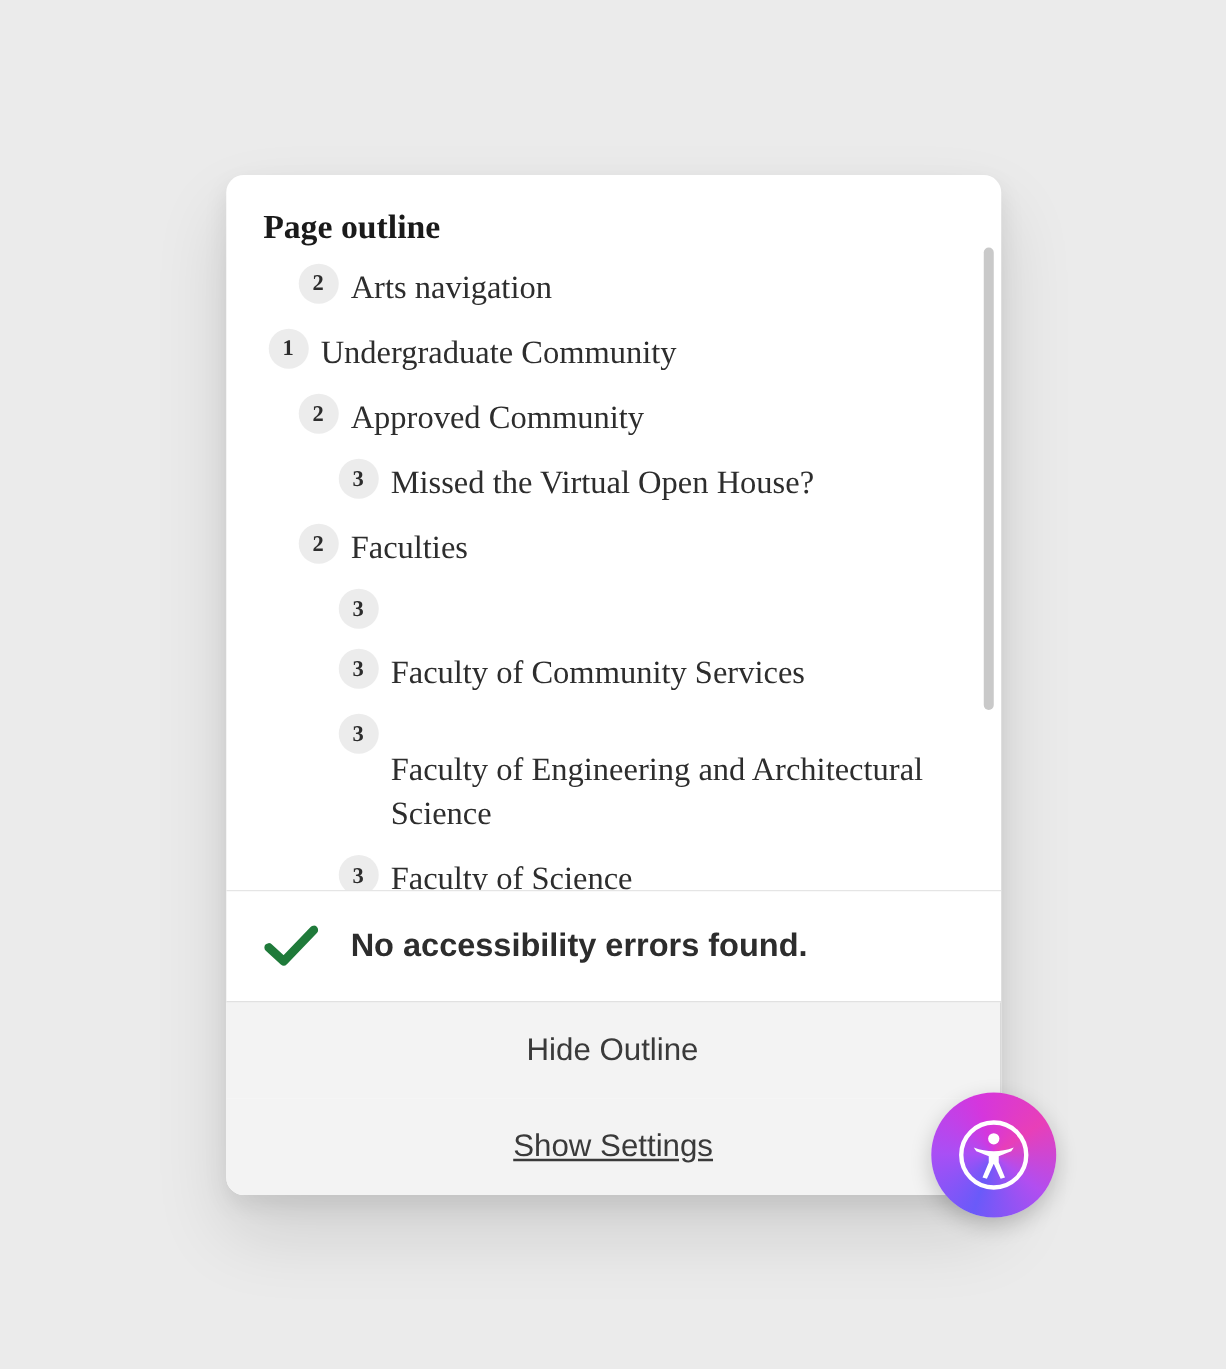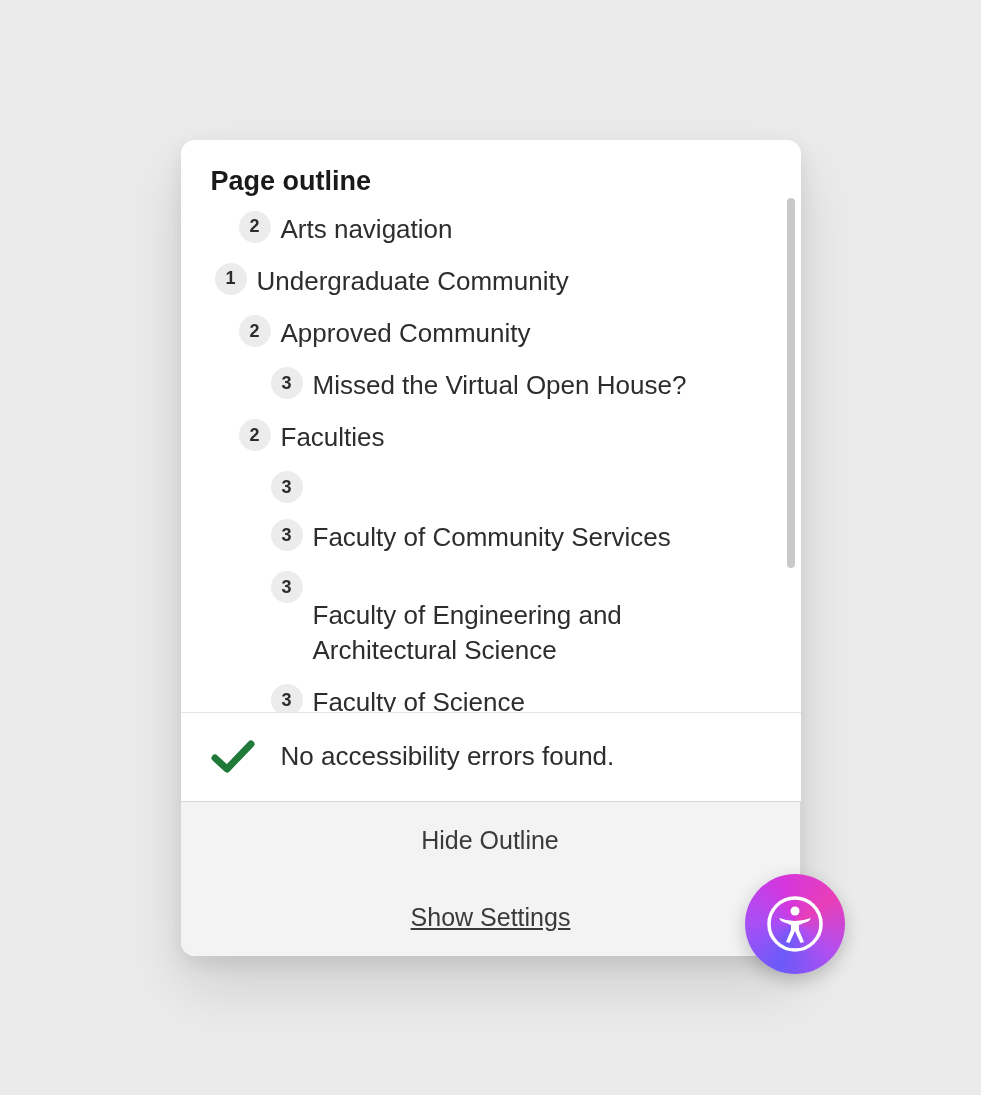--- a/index.html
+++ b/index.html
@@ -26,20 +26,21 @@
       box-shadow: 0 30px 60px rgba(0,0,0,0.12), 0 8px 20px rgba(0,0,0,0.08);
       overflow: hidden;
       position: relative;
     }
     
     .outline-section {
       padding: 26px 30px 10px 30px;
       height: 572px;
       overflow: hidden;
       position: relative;
+      font-family: Liberation Serif, serif;
     }
     
     .outline-title {
       font-size: 27px;
       font-weight: 700;
       color: #1a1a1a;
       margin-bottom: 14px;
     }
     
     .outline-list {
@@ -87,20 +88,21 @@
       background: #c9c9c9;
       border-radius: 4px;
     }
     
     .status-bar {
       border-top: 1px solid #e5e5e5;
       padding: 26px 30px;
       display: flex;
       align-items: center;
       gap: 26px;
+      font-weight: bold;
     }
     
     .check-icon {
       width: 44px;
       height: 36px;
       flex-shrink: 0;
     }
     
     .status-text {
       font-size: 26px;

